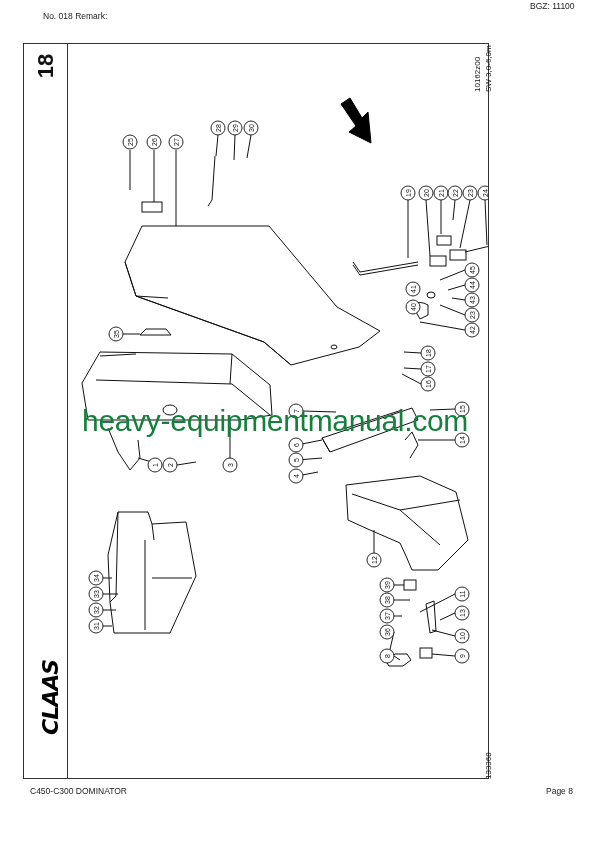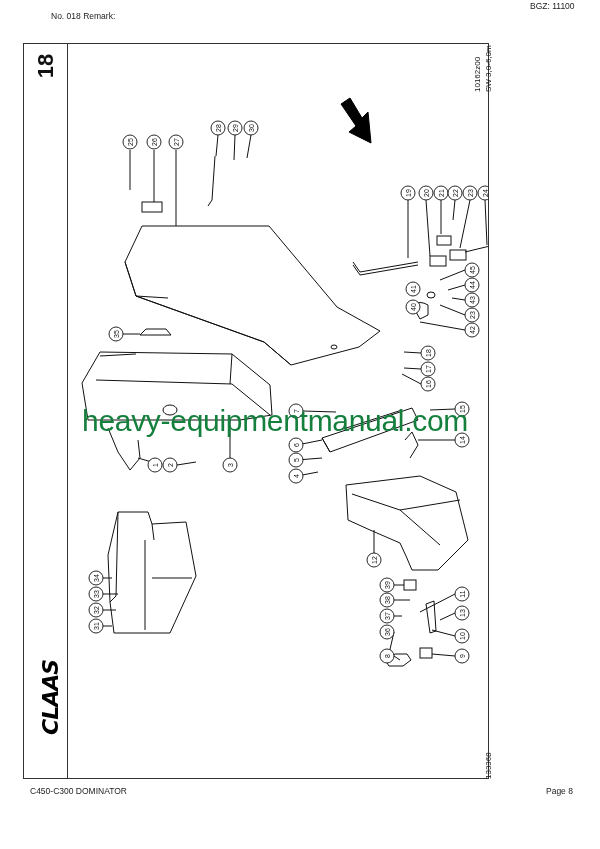--- a/index.html
+++ b/index.html
@@ -20,21 +20,21 @@
            font-family: "DejaVu Sans", sans-serif; font-weight: bold; font-style: italic;
            font-size: 22px; letter-spacing: -1px; text-align: center; color: #000; }
   svg.diagram { position: absolute; left: 68px; top: 44px; }
   .watermark { position: absolute; left: 82px; top: 404px; font-size: 30px;
                color: #15803d; white-space: nowrap; letter-spacing: -0.3px;
                font-family: "Liberation Sans", sans-serif; }
 </style>
 </head>
 <body>
 
-<div class="hdr" style="left:22px; top:11px;padding-left:29px;">No. 018   Remark:</div>
+<div class="hdr" style="left:14px; top:11px;padding-left:29px;">No. 018   Remark:</div>
 <div class="hdr" style="left:530px; top:1px;">BGZ: 11100</div>
 
 <div class="frame"></div>
 <div class="leftcol"></div>
 <div class="pagenum">18</div>
 <div class="claas">CLAAS</div>
 
 <div class="rot" style="left:473px; top:92px;">10162z00</div>
 <div class="rot" style="left:484px; top:92px;">SW 3,0-6,0m</div>
 <div class="rot" style="left:484px; top:779px;">133368</div>

